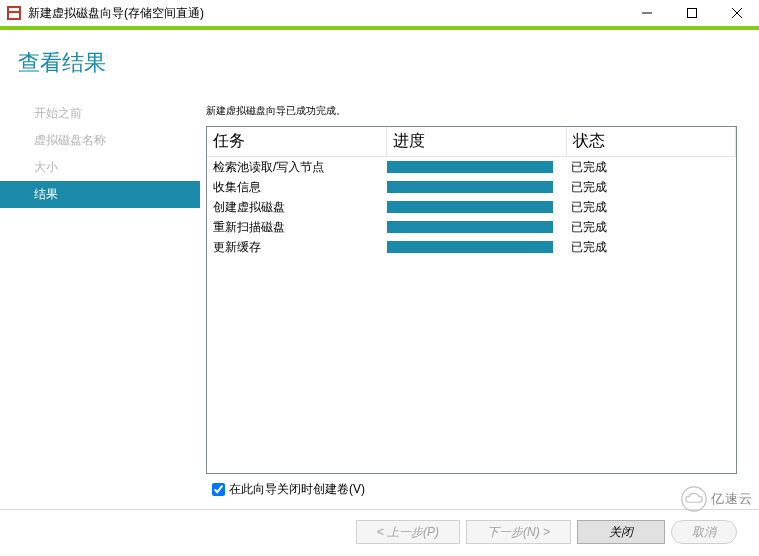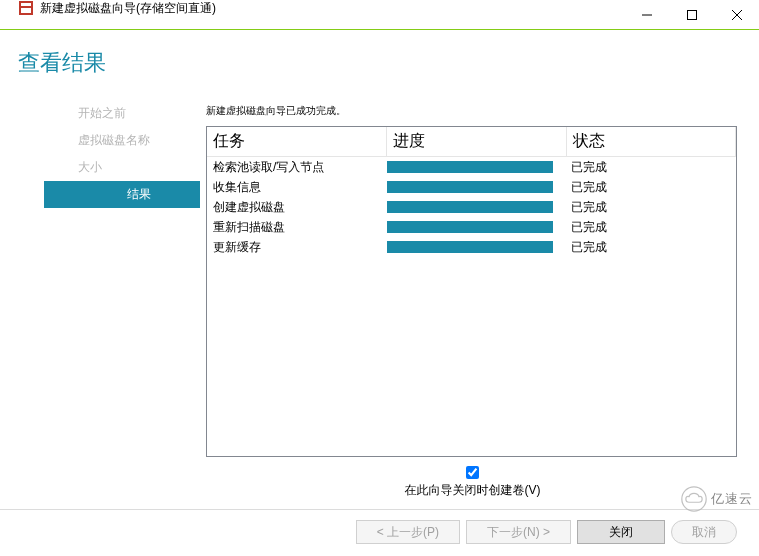--- a/index.html
+++ b/index.html
@@ -1,46 +1,46 @@
 <!DOCTYPE html>
 <html><head>
 <meta charset="utf-8">
 <style>
   * { box-sizing: border-box; font-family: "Microsoft YaHei", "Segoe UI", sans-serif; }
   body { margin: 0; background: #fff; width: 759px; height: 556px; overflow: hidden; position: relative; }
-  .titlebar { height: 30px; display: flex; align-items: flex-start; padding-left: 18px; border-bottom: 1px solid #84cc16; }
+  .titlebar { height: 30px; display: flex; align-items: center; padding-left: 6px; border-bottom: 4px solid #84cc16; }
   .app-icon { width: 16px; height: 16px; margin-right: 6px; display: inline-flex; }
   .titlebar-title { font-size: 12px; color: #000; flex: 1; }
   .win-controls { display: flex; height: 100%; }
   .win-btn { width: 45px; display: flex; align-items: center; justify-content: center; cursor: pointer; }
   .win-btn svg { width: 10px; height: 10px; }
   .content { display: flex; flex-direction: column; height: calc(100% - 30px); }
   .page-title { font-size: 22px; color: #1a8aa8; font-weight: 400; padding: 18px 0 18px 18px; }
   .body { display: flex; flex: 1; }
-  .sidebar { width: 200px; padding-top: 4px; padding-left: 44px; }
+  .sidebar { width: 200px; padding-top: 4px; }
   .sidebar-item { font-size: 12px; color: #b5b5b5; padding: 5px 0 5px 34px; }
-  .sidebar-item.active { background: #1a8aa8; color: #fff; text-align: center; }
+  .sidebar-item.active { background: #1a8aa8; color: #fff; }
   .main { flex: 1; padding: 4px 22px 0 6px; display: flex; flex-direction: column; }
   .main-heading { font-size: 10px; color: #000; margin: 4px 0 8px 0; }
   .table-wrap { border: 1px solid #828790; flex: 1; display: flex; flex-direction: column; }
   .thead { display: flex; background: #fff; border-bottom: 1px solid #e5e5e5; font-size: 16px; color: #000; }
   .th { padding: 4px 6px; border-right: 1px solid #e5e5e5; }
   .th.task { width: 180px; }
   .th.prog { width: 180px; }
   .th.stat { flex: 1; }
   .tbody { flex: 1; overflow: auto; }
   .trow { display: flex; font-size: 12px; color: #000; align-items: center; height: 20px; }
   .td.task { width: 180px; padding-left: 6px; }
   .td.prog { width: 180px; display: flex; align-items: center; }
   .td.stat { flex: 1; padding-left: 4px; }
   .progress-bar { height: 12px; width: 166px; background: #1a8aa8; }
-  .checkbox-row { display: flex; align-items: center; font-size: 12px; padding: 6px 0 10px 2px; flex-direction: column; }
+  .checkbox-row { display: flex; align-items: center; font-size: 12px; padding: 6px 0 10px 2px; }
   .checkbox-row input { margin-right: 4px; }
   .footer { border-top: 1px solid #dcdcdc; padding: 10px 22px 12px 0; display: flex; justify-content: flex-end; gap: 6px; }
-  .btn { min-width: 88px; height: 24px; font-size: 12px; border: 1px solid #adadad; background: #e1e1e1; display: inline-flex; align-items: center; justify-content: center; padding: 0 20px; cursor: pointer; }
+  .btn { min-width: 88px; height: 24px; font-size: 12px; border: 1px solid #adadad; background: #e1e1e1; display: inline-flex; align-items: center; justify-content: center; padding: 0 20px; cursor: pointer; font-style: italic; }
   .btn.disabled { color: #a0a0a0; background: #f5f5f5; border-color: #d0d0d0; cursor: default; }
   .btn.cut { position: relative; }
   .watermark { position: absolute; right: 6px; bottom: 44px; opacity: 0.9; display: flex; align-items: center; gap: 4px; }
   .watermark-icon { width: 26px; height: 26px; }
   .watermark-text { font-size: 13px; color: #777; letter-spacing: 1px; }
 </style>
 </head>
 <body>
 
 <div class="titlebar">

